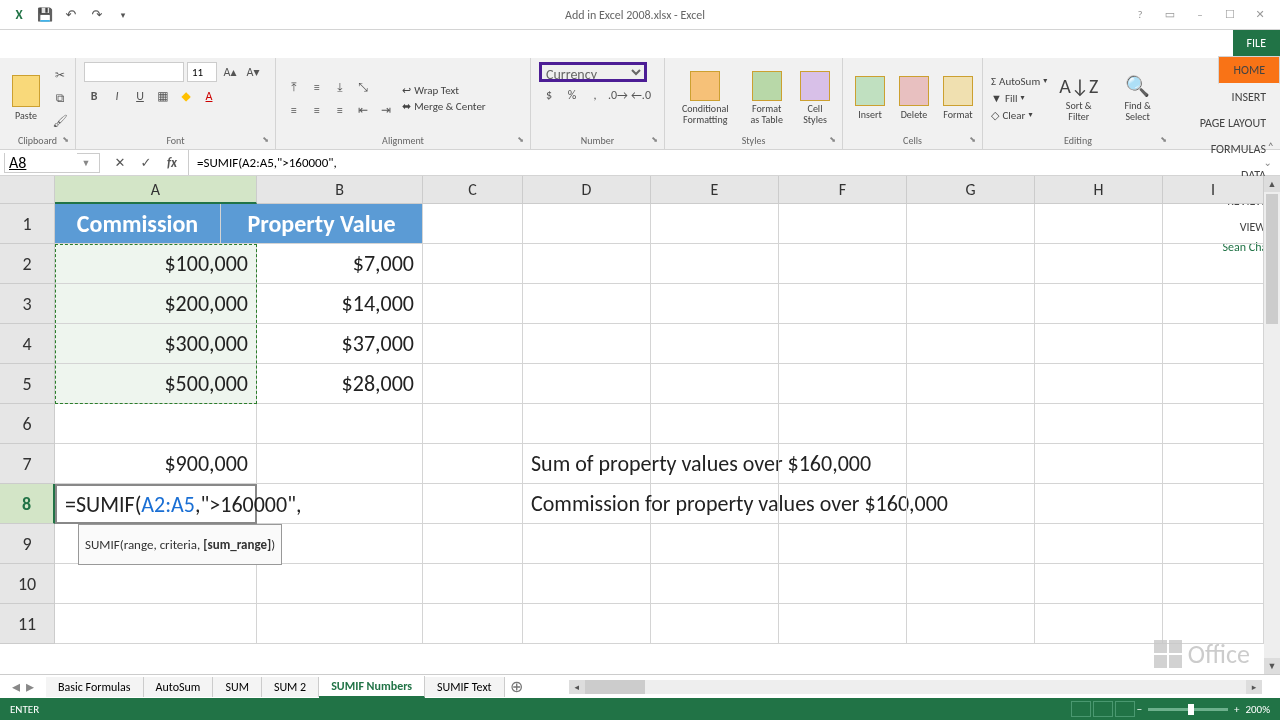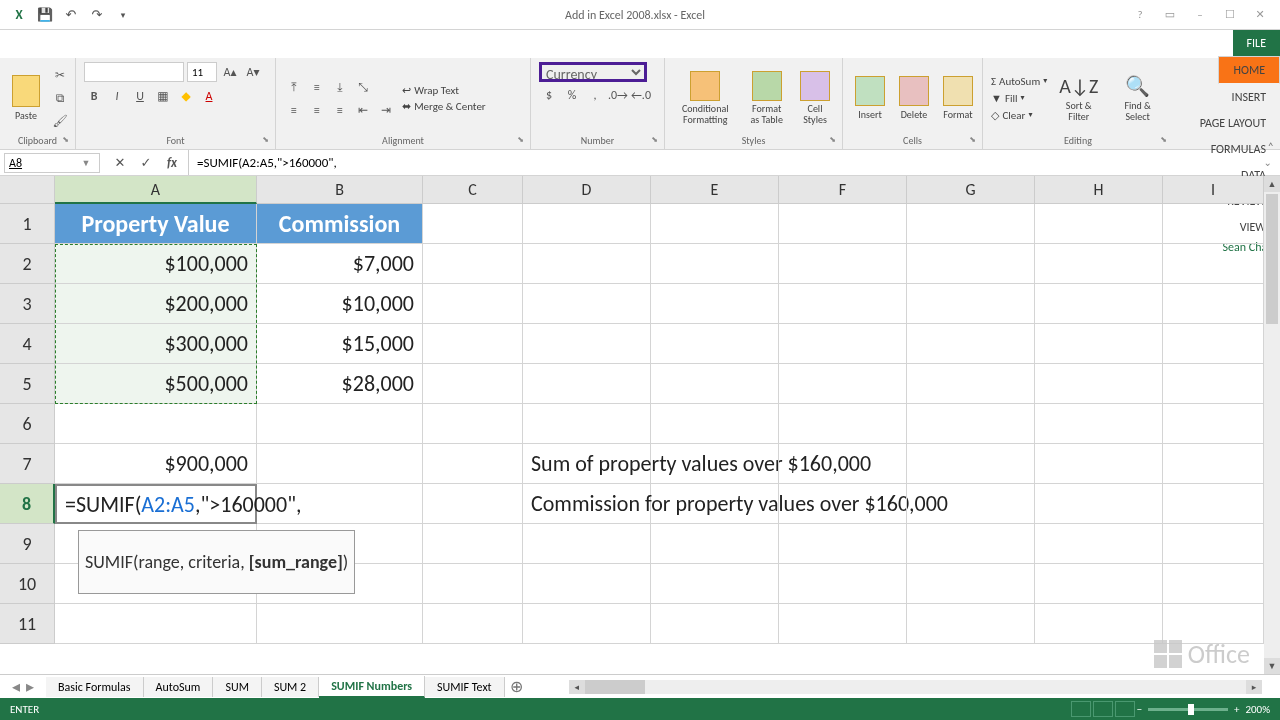--- a/index.html
+++ b/index.html
@@ -28,21 +28,21 @@
 .rgroup-label::after { content: "⬊"; position: absolute; right: -2px; font-size: 8px; color: #888; }
 .ribbon-icon { width: 20px; height: 20px; display: inline-flex; align-items: center; justify-content: center; color: #555; font-size: 12px; }
 .big-btn { display: flex; flex-direction: column; align-items: center; font-size: 10px; color: #444; padding: 2px 4px; gap: 2px; }
 .big-btn .icon-lg { width: 30px; height: 30px; background: #f9d97a; border: 1px solid #cca030; }
 .vcol { display: flex; flex-direction: column; gap: 3px; }
 .hrow { display: flex; gap: 3px; }
 
 
 .fbar-row { height: 26px; display: flex; align-items: center; border-bottom: 1px solid #d4d4d4; background: #fff; }
 .namebox { width: 96px; border: 1px solid #ccc; margin: 2px 4px; height: 20px; display: flex; align-items: center; }
-.namebox input { border: none; width: 72px; padding: 0 4px; font-size: 12px; outline: none; text-decoration: underline; }
+.namebox input { border: none; width: 72px; padding: 0 4px; font-size: 16px; outline: none; text-decoration: underline; }
 .namebox .dd { width: 18px; text-align: center; color: #888; font-size: 9px; }
 .fbar-btns { display: flex; gap: 10px; padding: 0 8px; border-right: 1px solid #ccc; height: 100%; align-items: center; }
 .fbar-btns span { width: 16px; text-align: center; color: #555; font-size: 13px; }
 .fbar { flex: 1; padding: 0 8px; font-size: 13px; font-family: Calibri, sans-serif; }
 .fx-icon { font-style: italic; font-weight: bold; font-size: 12px; color: #444; }
 
 
 .grid-wrap { position: absolute; top: 176px; left: 0; right: 0; bottom: 46px; overflow: hidden; }
 .colhdr-row { display: flex; height: 28px; }
 .selall { width: 55px; background: #e6e6e6; border-right: 1px solid #ccc; border-bottom: 1px solid #ccc; }
@@ -52,21 +52,21 @@
 .rowhdr.sel { background: #d3e5c7; border-right: 2px solid #217346; font-weight: bold; color: #217346; }
 .gridrow { display: flex; height: 40px; }
 .cell { border-right: 1px solid #d4d4d4; border-bottom: 1px solid #d4d4d4; padding: 4px 8px; display: flex; align-items: center; justify-content: flex-end; font-size: 22px; font-family: Calibri; color: #222; overflow: visible; white-space: nowrap; }
 .cell.left { justify-content: flex-start; }
 .cell.header-cell { background: #5b9bd5; color: #fff; font-weight: bold; justify-content: center; font-size: 24px; }
 .cell.sel-range { background: #eef5ee; }
 .cell.active-formula { justify-content: flex-start; position: relative; }
 .marching { position: absolute; border: 1.5px dashed #2a7e2a; pointer-events: none; }
 
 
-.fn-tooltip { position: absolute; background: #fafafa; border: 1px solid #999; padding: 20px 6px; font-size: 18px; font-family: Calibri; color: #333; z-index: 50; margin-top: 6px; }
+.fn-tooltip { position: absolute; background: #fafafa; border: 1px solid #999; padding: 12px 6px; font-size: 13px; font-family: Calibri; color: #333; z-index: 50; }
 .fn-tooltip b { font-weight: bold; }
 
 
 .sheetbar { position: absolute; bottom: 22px; left: 0; right: 0; height: 24px; background: #fff; border-top: 1px solid #ccc; display: flex; align-items: center; }
 .sheet-nav { display: flex; gap: 6px; padding: 0 12px; color: #888; }
 .sheet-tab { padding: 3px 12px; font-size: 12px; border-right: 1px solid #ccc; background: #f4f4f4; cursor: pointer; }
 .sheet-tab.active { background: #fff; border-bottom: 2px solid #217346; color: #217346; font-weight: bold; }
 .sheet-add { width: 24px; text-align: center; color: #777; }
 .hscroll { flex: 1; margin: 0 18px 0 40px; display: flex; align-items: center; }
 .hscroll-track { flex: 1; height: 14px; background: #eee; position: relative; }
@@ -315,22 +315,22 @@
     <div class="colhdr cD">D</div>
     <div class="colhdr cE">E</div>
     <div class="colhdr cF">F</div>
     <div class="colhdr cG">G</div>
     <div class="colhdr cH">H</div>
     <div class="colhdr cI">I</div>
   </div>
 
   <div class="gridrow">
     <div class="rowhdr">1</div>
+    <div class="cell cB header-cell">Commission</div>
     <div class="cell cA header-cell">Property Value</div>
-    <div class="cell cB header-cell">Commission</div>
     <div class="cell cC"></div>
     <div class="cell cD"></div>
     <div class="cell cE"></div>
     <div class="cell cF"></div>
     <div class="cell cG"></div>
     <div class="cell cH"></div>
     <div class="cell cI"></div>
   </div>
 
   <div class="gridrow">
@@ -342,34 +342,34 @@
       <div class="cell cE"></div>
       <div class="cell cF"></div>
       <div class="cell cG"></div>
       <div class="cell cH"></div>
       <div class="cell cI"></div>
   </div>
 
   <div class="gridrow">
     <div class="rowhdr">3</div>
     <div class="cell cA sel-range">$200,000</div>
-    <div class="cell cB">$10,000</div>
+    <div class="cell cB">$14,000</div>
     <div class="cell cC"></div>
       <div class="cell cD"></div>
       <div class="cell cE"></div>
       <div class="cell cF"></div>
       <div class="cell cG"></div>
       <div class="cell cH"></div>
       <div class="cell cI"></div>
   </div>
 
   <div class="gridrow">
     <div class="rowhdr">4</div>
     <div class="cell cA sel-range">$300,000</div>
-    <div class="cell cB">$15,000</div>
+    <div class="cell cB">$37,000</div>
     <div class="cell cC"></div>
       <div class="cell cD"></div>
       <div class="cell cE"></div>
       <div class="cell cF"></div>
       <div class="cell cG"></div>
       <div class="cell cH"></div>
       <div class="cell cI"></div>
   </div>
 
   <div class="gridrow">

